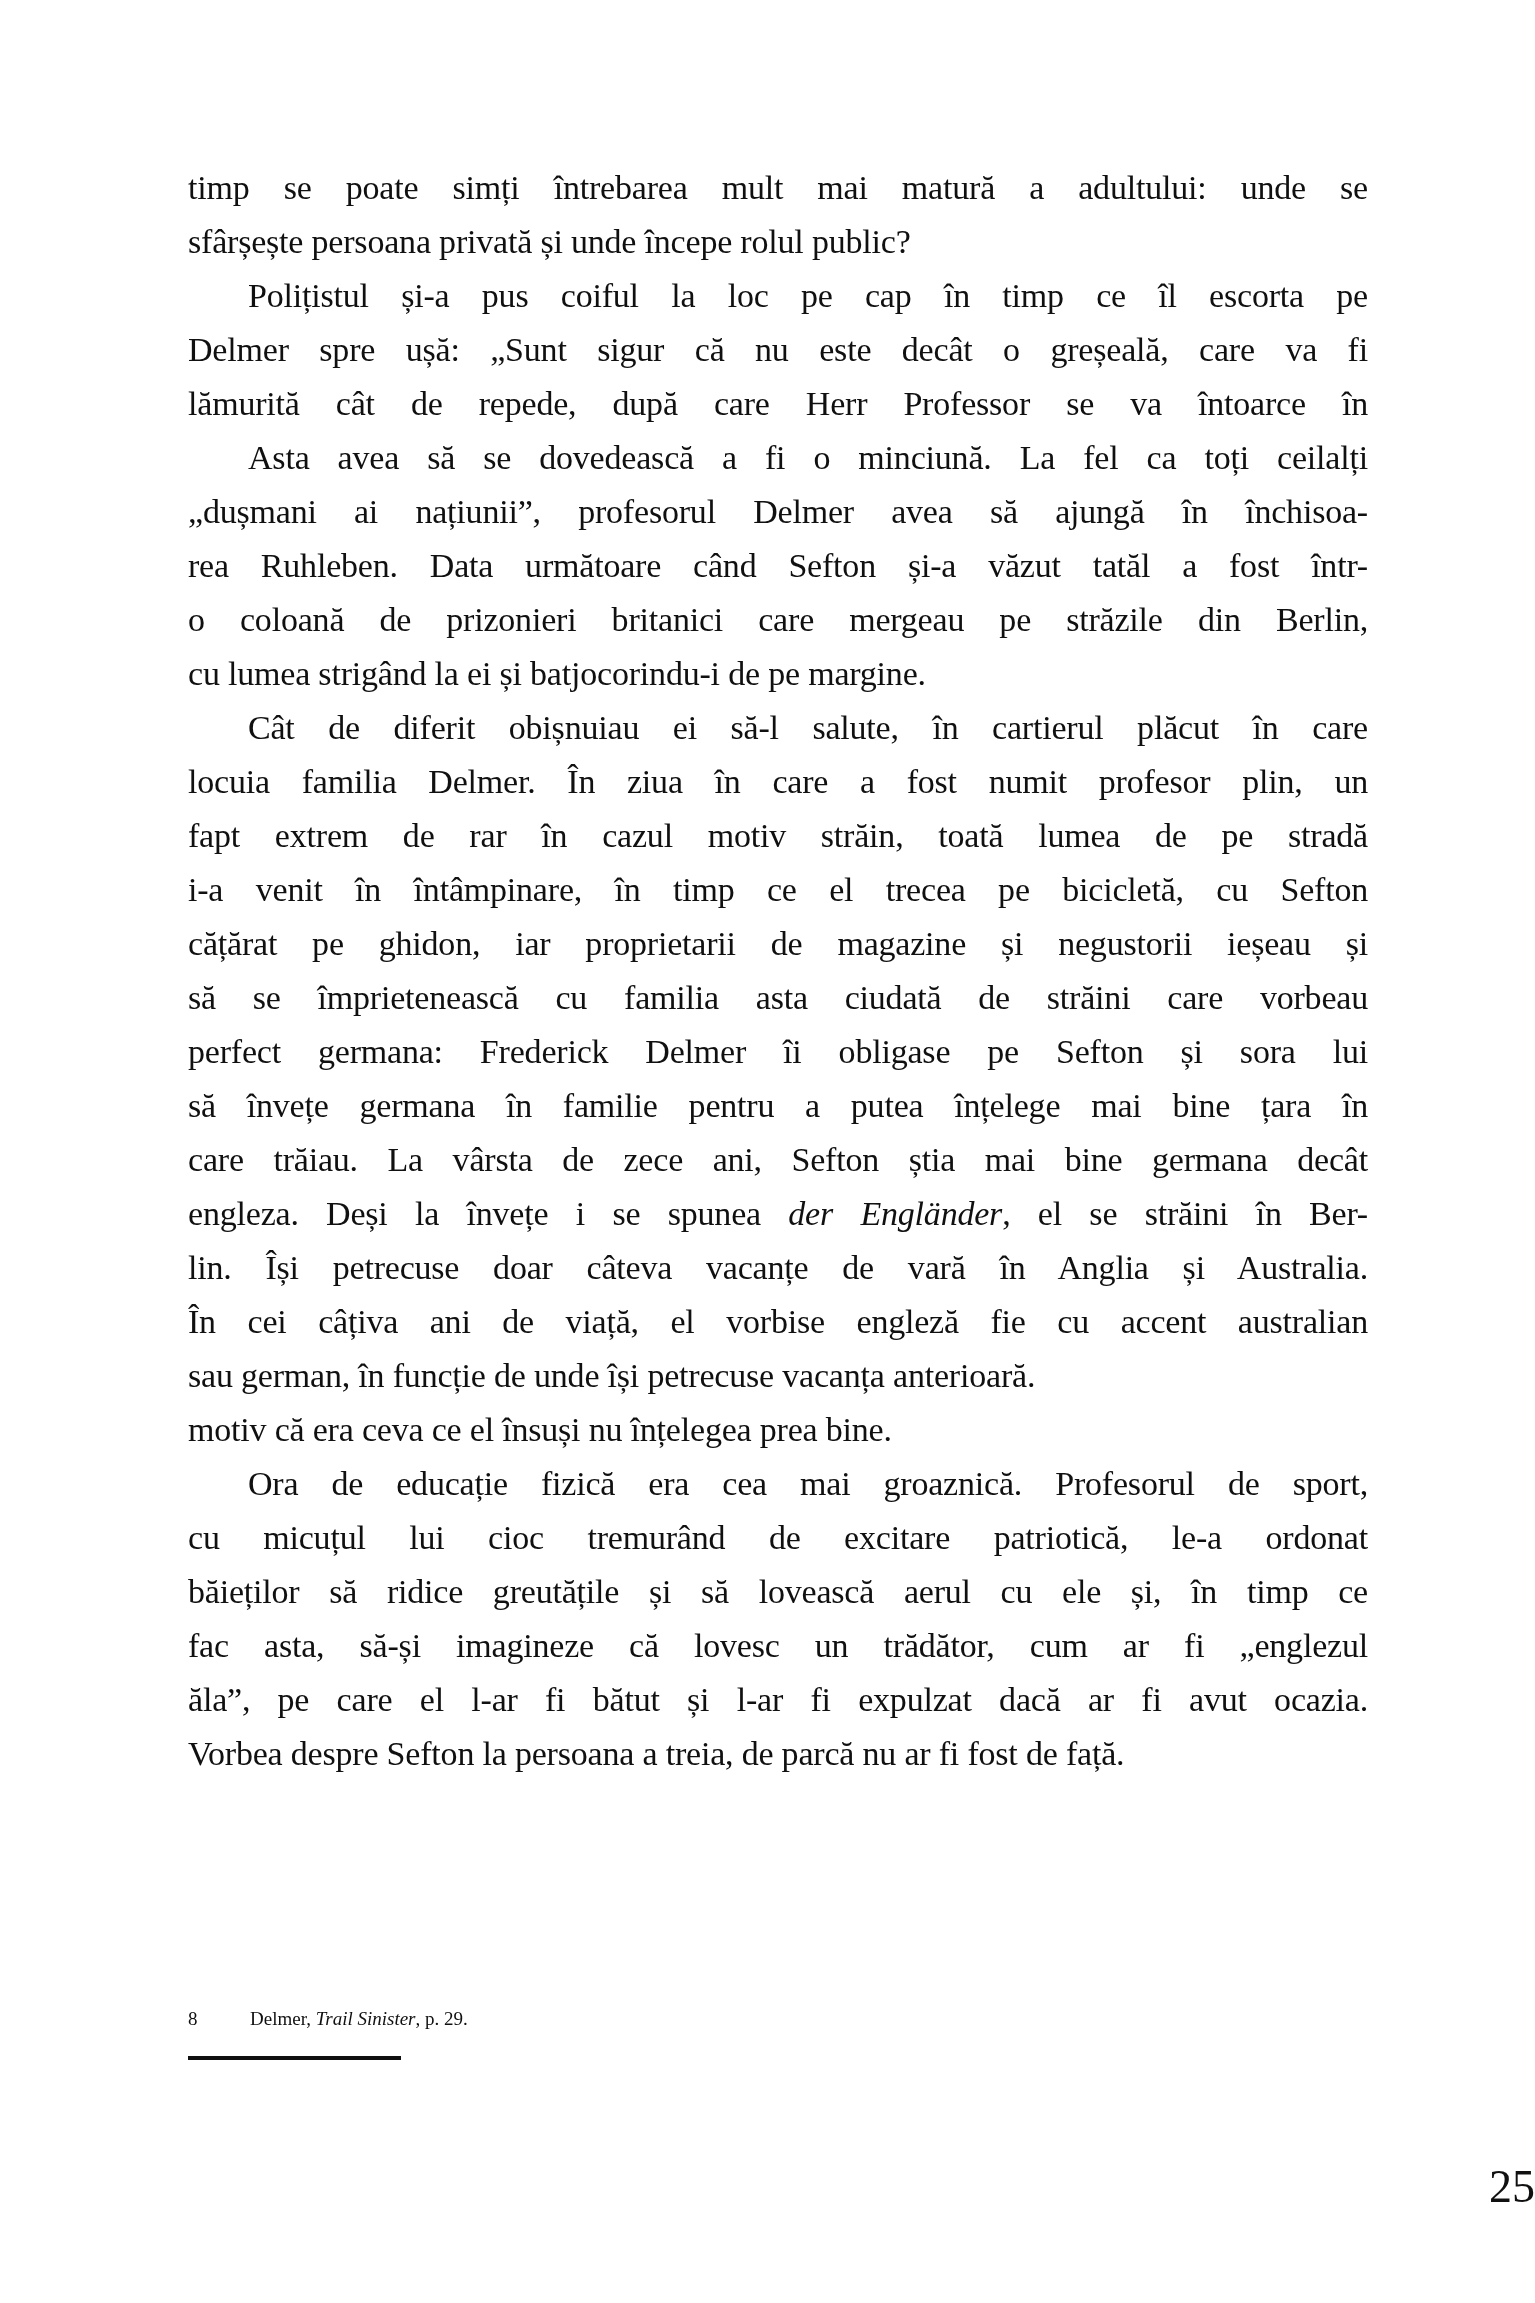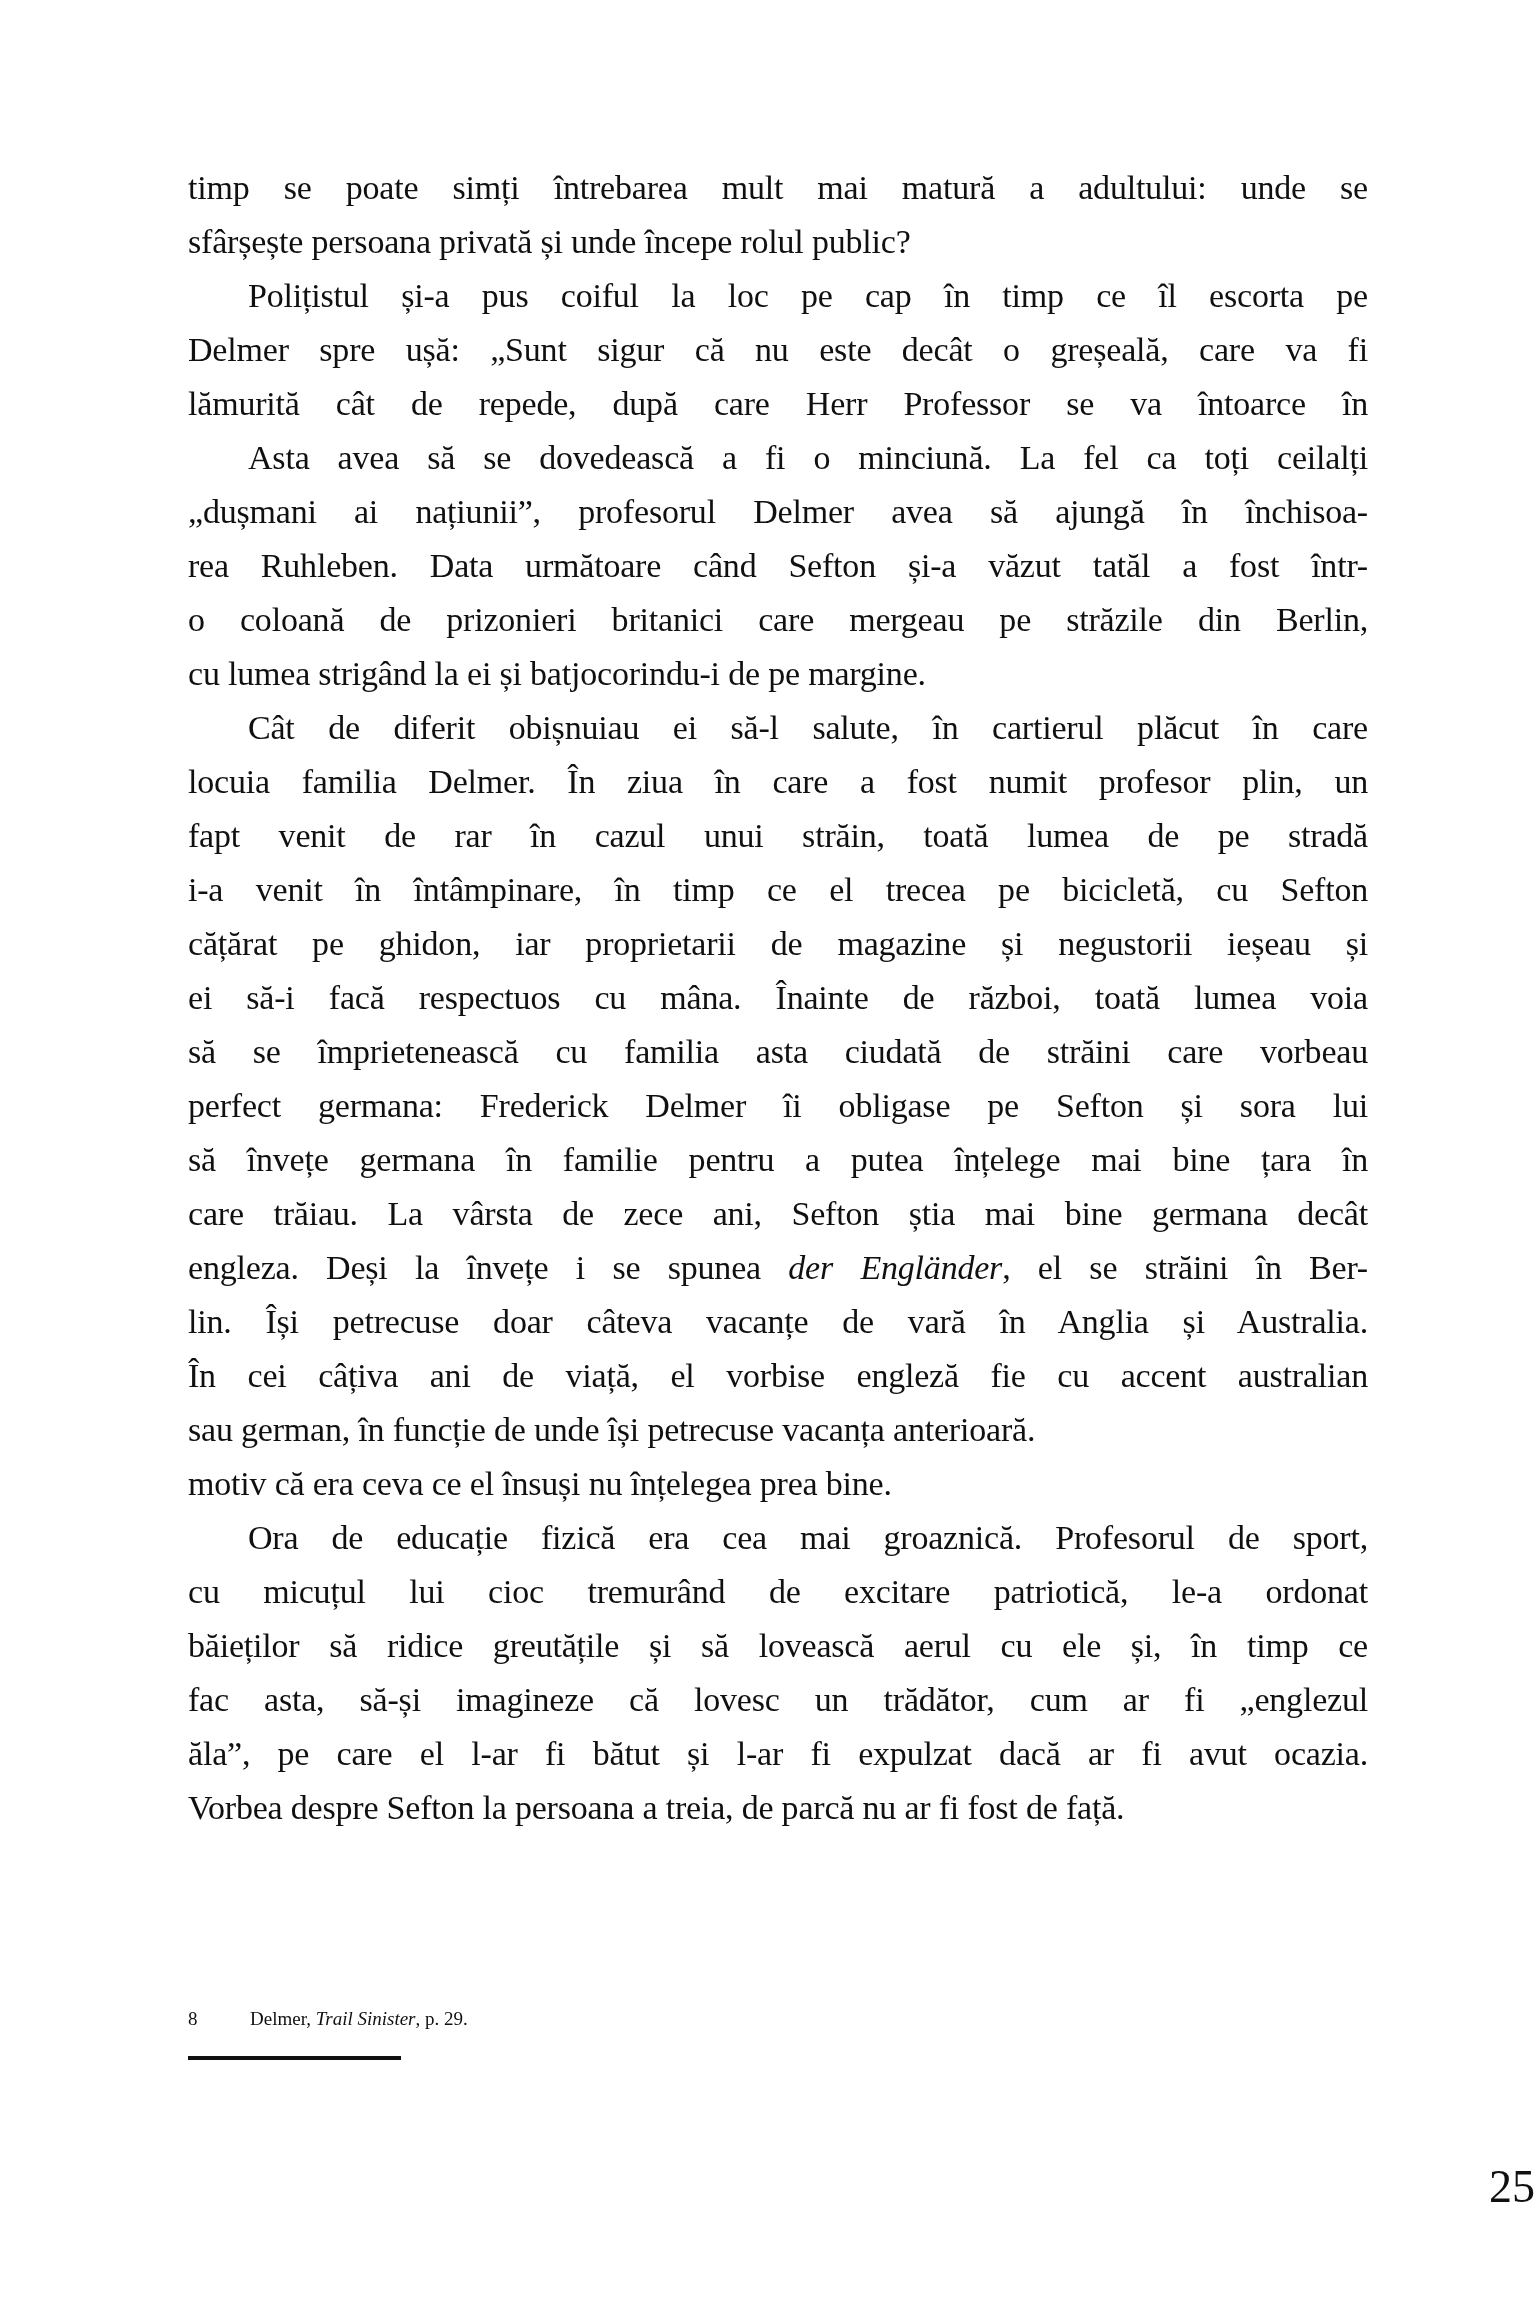--- a/index.html
+++ b/index.html
@@ -67,24 +67,23 @@
     <div class="ln ind">Polițistul și-a pus coiful la loc pe cap în timp ce îl escorta pe</div>
     <div class="ln">Delmer spre ușă: „Sunt sigur că nu este decât o greșeală, care va fi</div>
     <div class="ln">lămurită cât de repede, după care Herr Professor se va întoarce în</div>
     <div class="ln ind">Asta avea să se dovedească a fi o minciună. La fel ca toți ceilalți</div>
     <div class="ln">„dușmani ai națiunii”, profesorul Delmer avea să ajungă în închisoa-</div>
     <div class="ln">rea Ruhleben. Data următoare când Sefton și-a văzut tatăl a fost într-</div>
     <div class="ln">o coloană de prizonieri britanici care mergeau pe străzile din Berlin,</div>
     <div class="ln end">cu lumea strigând la ei și batjocorindu-i de pe margine.</div>
     <div class="ln ind">Cât de diferit obișnuiau ei să-l salute, în cartierul plăcut în care</div>
     <div class="ln">locuia familia Delmer. În ziua în care a fost numit profesor plin, un</div>
-    <div class="ln">fapt venit de rar în cazul unui străin, toată lumea de pe stradă</div>
+    <div class="ln">fapt extrem de rar în cazul motiv străin, toată lumea de pe stradă</div>
     <div class="ln">i-a venit în întâmpinare, în timp ce el trecea pe bicicletă, cu Sefton</div>
     <div class="ln">cățărat pe ghidon, iar proprietarii de magazine și negustorii ieșeau și</div>
-    <div class="ln">ei să-i facă respectuos cu mâna. Înainte de război, toată lumea voia</div>
     <div class="ln">să se împrietenească cu familia asta ciudată de străini care vorbeau</div>
     <div class="ln">perfect germana: Frederick Delmer îi obligase pe Sefton și sora lui</div>
     <div class="ln">să învețe germana în familie pentru a putea înțelege mai bine țara în</div>
     <div class="ln">care trăiau. La vârsta de zece ani, Sefton știa mai bine germana decât</div>
     <div class="ln"><span>engleza. Deși la învețe i se spunea </span><span class="ital">der Engländer</span><span>, el se străini în Ber-</span></div>
     <div class="ln">lin. Își petrecuse doar câteva vacanțe de vară în Anglia și Australia.</div>
     <div class="ln">În cei câțiva ani de viață, el vorbise engleză fie cu accent australian</div>
     <div class="ln end">sau german, în funcție de unde își petrecuse vacanța anterioară.</div>
     <div class="ln end">motiv că era ceva ce el însuși nu înțelegea prea bine.</div>
     <div class="ln ind">Ora de educație fizică era cea mai groaznică. Profesorul de sport,</div>

